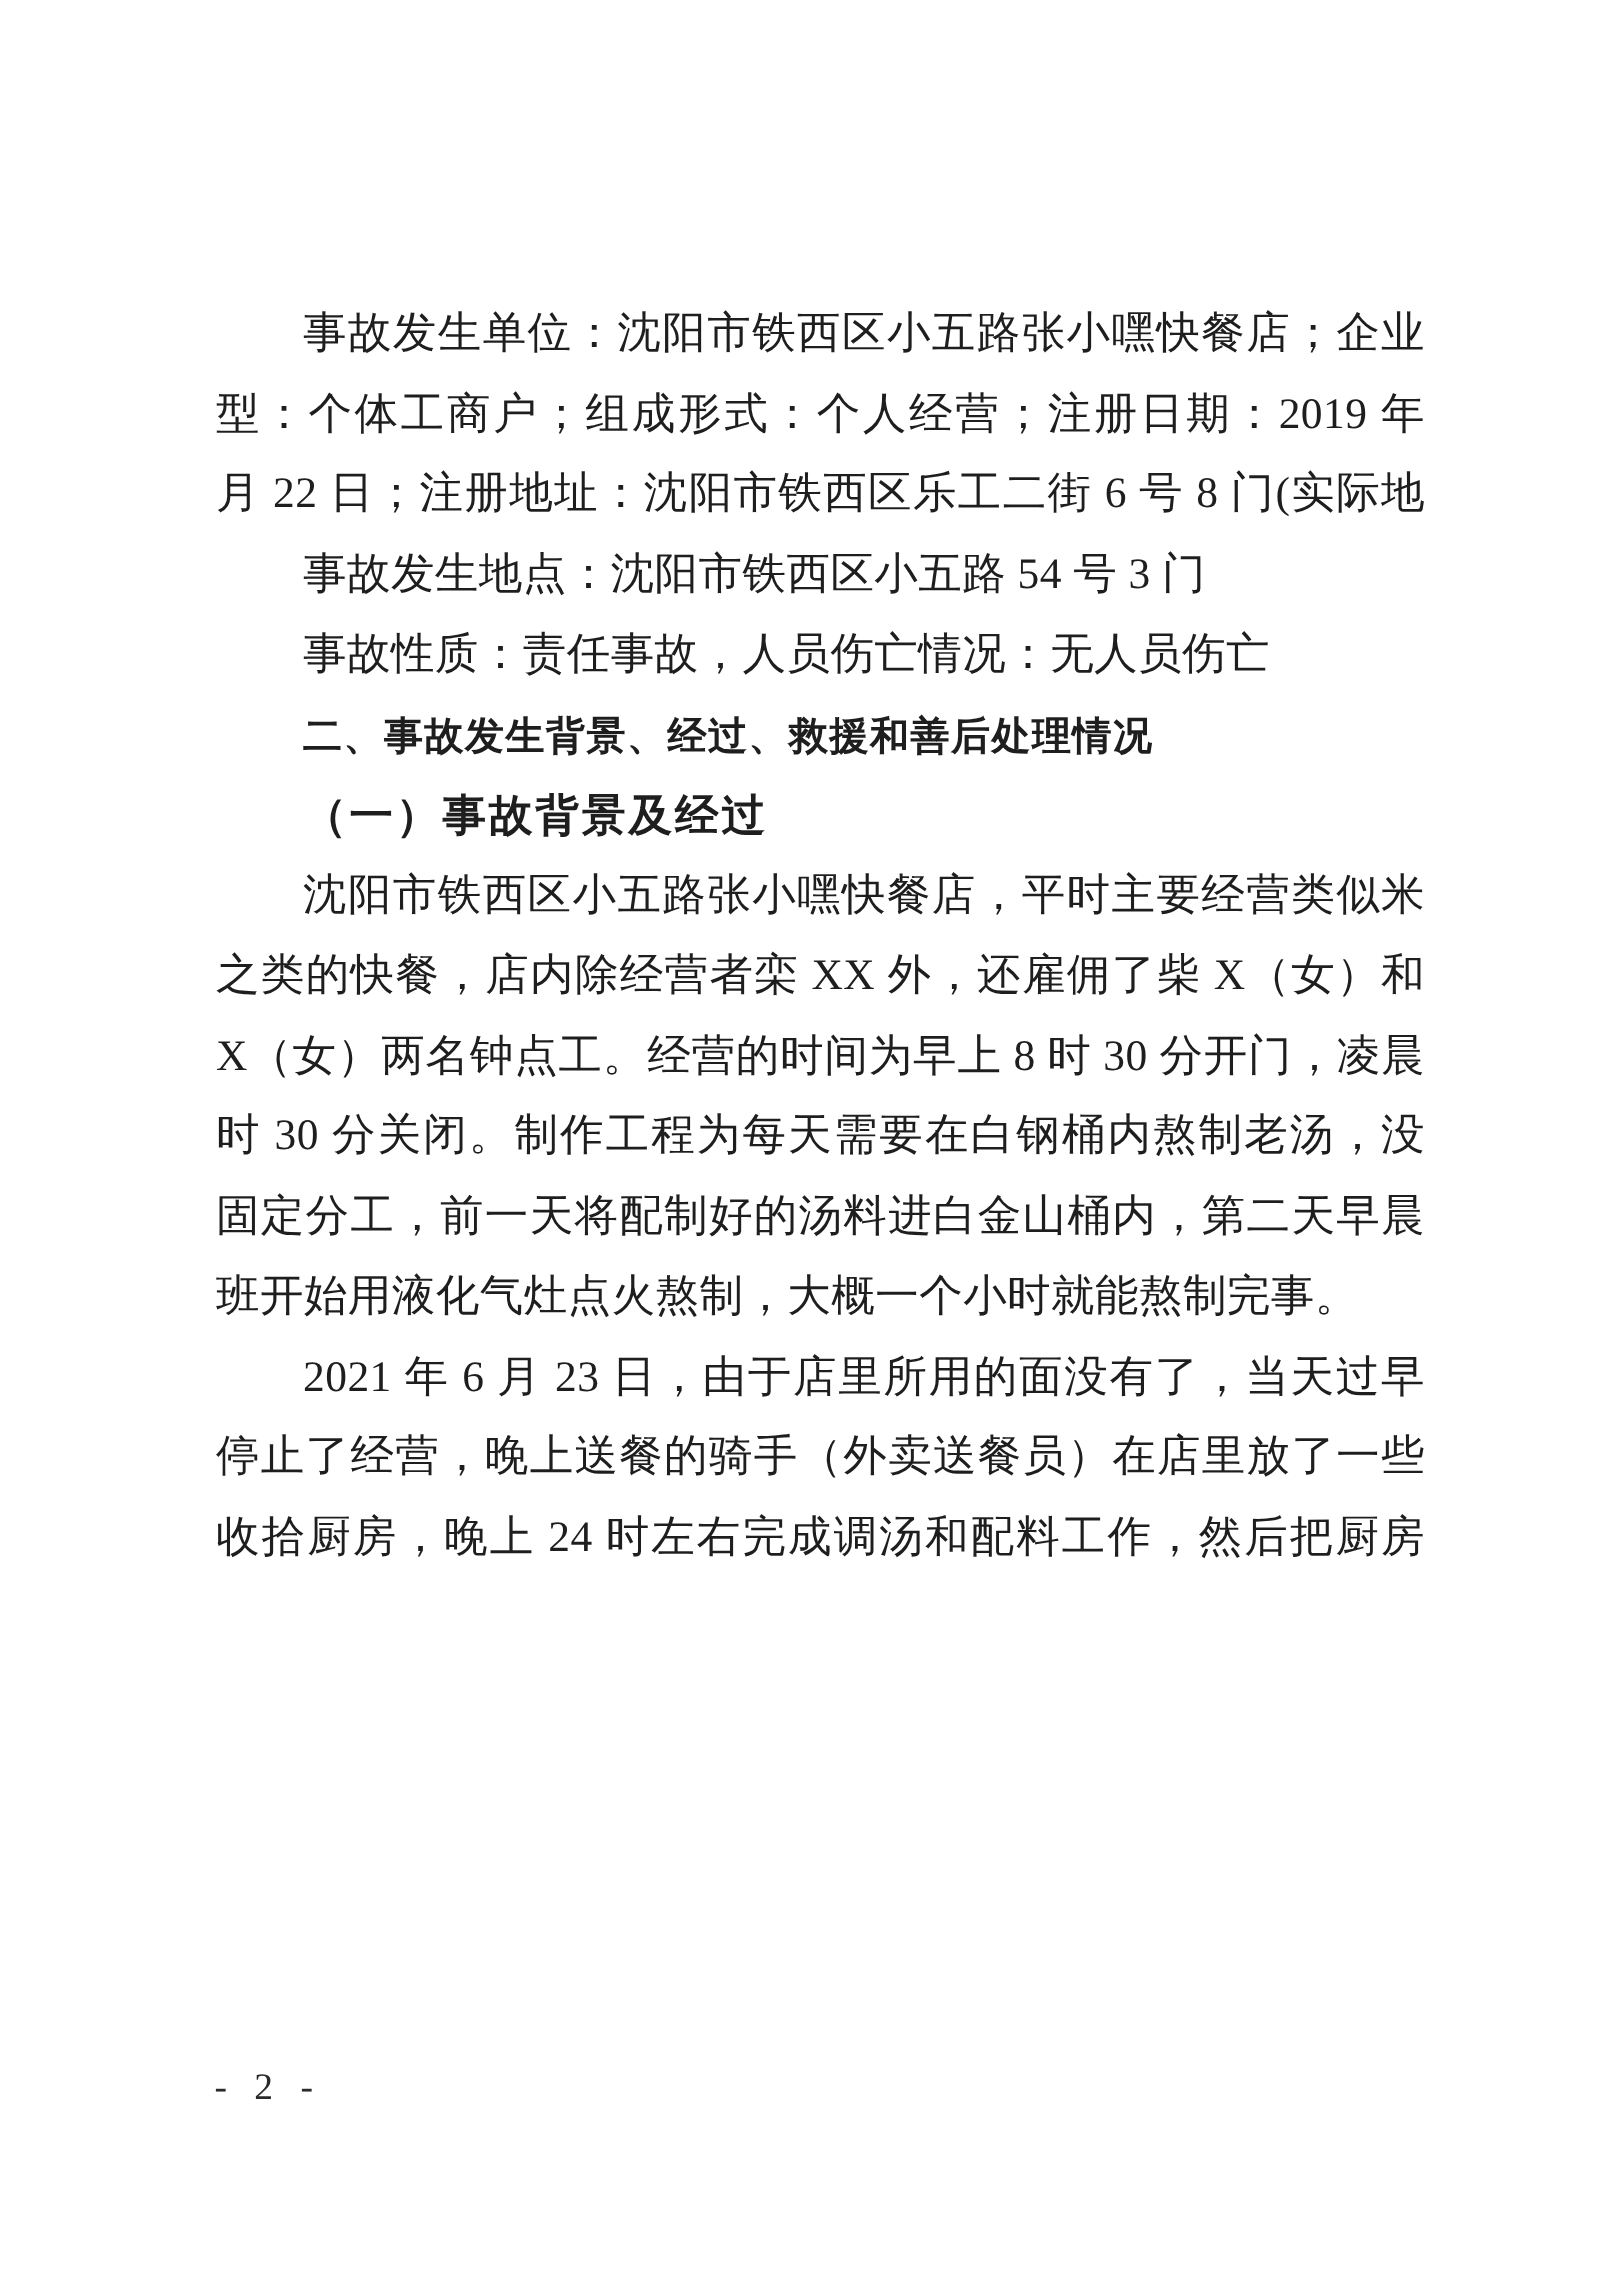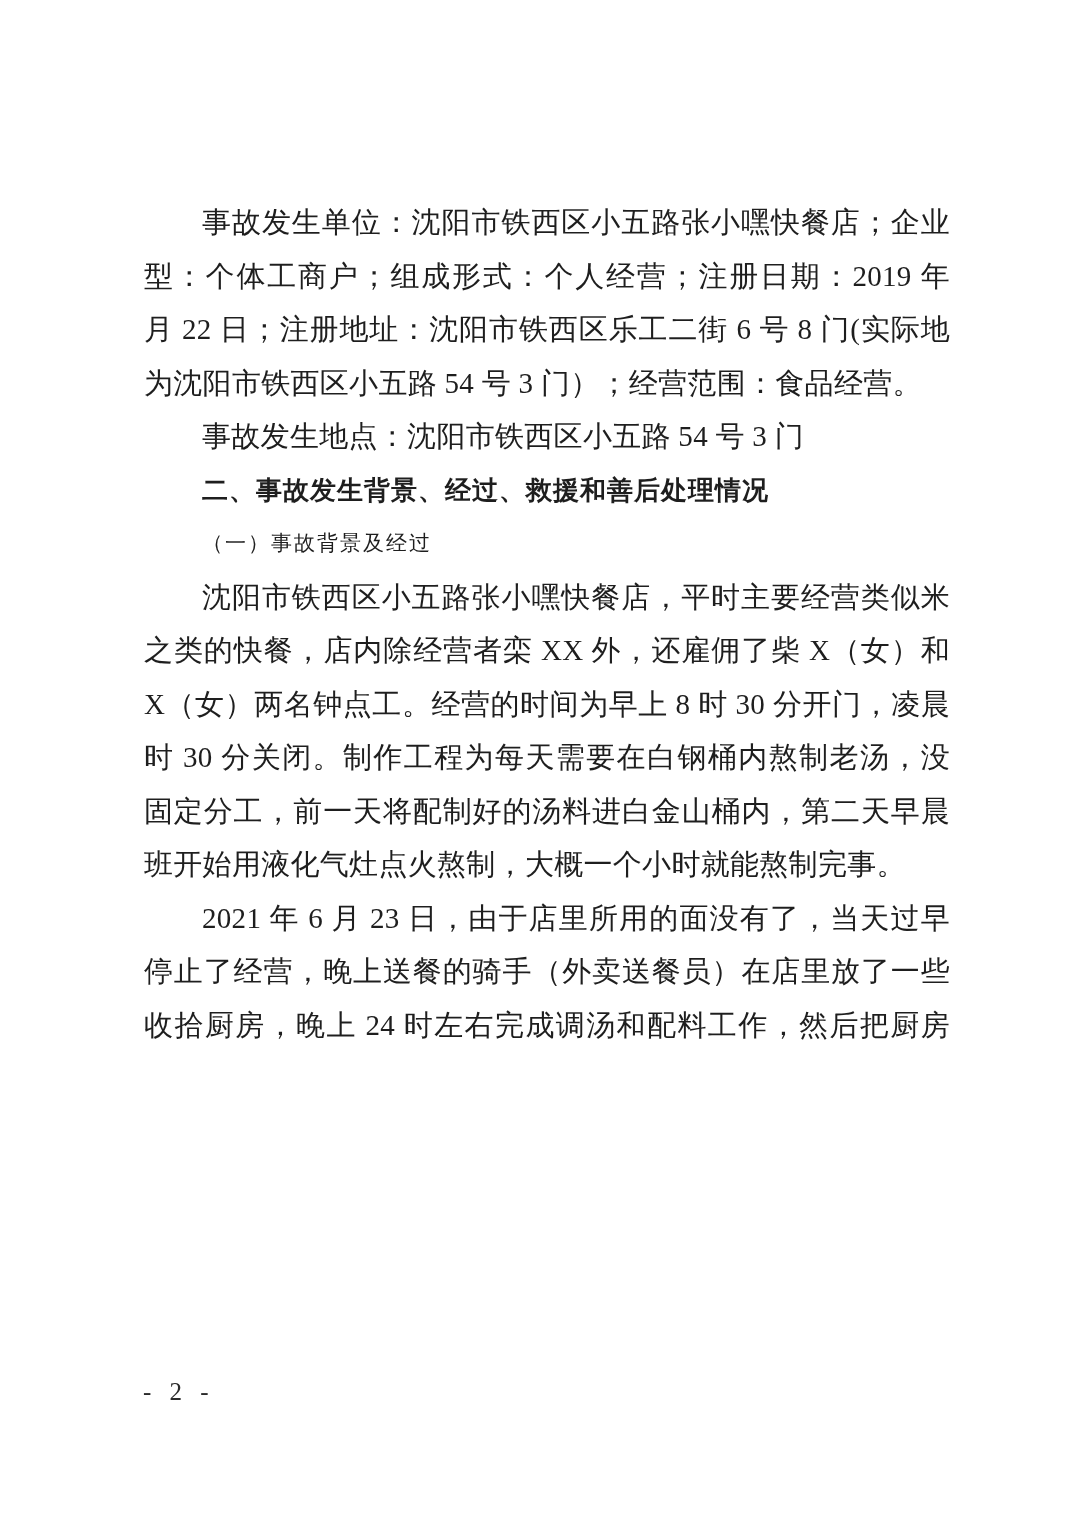--- a/index.html
+++ b/index.html
@@ -40,44 +40,44 @@
     text-indent: 58px;
   }
   .line.heading {
     font-family: "Liberation Sans", "DejaVu Sans", sans-serif;
     font-weight: 700;
     font-size: 26px;
     letter-spacing: 1px;
   }
   .line.subheading {
     font-family: "DejaVu Serif", "Liberation Serif", serif;
-    font-weight: 400;
-    font-size: 21px;
+    font-weight: 700;
+    font-size: 29px;
     letter-spacing: 2px;
   }
   .footer {
     position: absolute;
     left: 143px;
     top: 1378px;
     font-size: 25px;
     letter-spacing: 6px;
     color: #2a2a2a;
     font-family: "Liberation Serif", "DejaVu Serif", serif;
   }
 </style>
 </head>
 <body>
 
 <div class="page">
   <div class="doc">
       <div class="line body indent j">事故发生单位：沈阳市铁西区小五路张小嘿快餐店；企业类</div>
       <div class="line body j">型：个体工商户；组成形式：个人经营；注册日期：2019 年 10</div>
       <div class="line body j">月 22 日；注册地址：沈阳市铁西区乐工二街 6 号 8 门(实际地址</div>
-      <div class="line body">为沈阳市铁西区小五路 54 号 3 门）；经营范围：食品经营。</div>
       <div class="line body indent">事故发生地点：沈阳市铁西区小五路 54 号 3 门</div>
+      <div class="line body indent">事故性质：责任事故，人员伤亡情况：无人员伤亡</div>
       <div class="line heading indent">二、事故发生背景、经过、救援和善后处理情况</div>
       <div class="line subheading indent">（一）事故背景及经过</div>
       <div class="line body indent j">沈阳市铁西区小五路张小嘿快餐店，平时主要经营类似米线</div>
       <div class="line body j">之类的快餐，店内除经营者栾 XX 外，还雇佣了柴 X（女）和李</div>
       <div class="line body j">X（女）两名钟点工。经营的时间为早上 8 时 30 分开门，凌晨 0</div>
       <div class="line body j">时 30 分关闭。制作工程为每天需要在白钢桶内熬制老汤，没有</div>
       <div class="line body j">固定分工，前一天将配制好的汤料进白金山桶内，第二天早晨上</div>
       <div class="line body">班开始用液化气灶点火熬制，大概一个小时就能熬制完事。</div>
       <div class="line body indent j">2021 年 6 月 23 日，由于店里所用的面没有了，当天过早地</div>
       <div class="line body j">停止了经营，晚上送餐的骑手（外卖送餐员）在店里放了一些吃</div>

